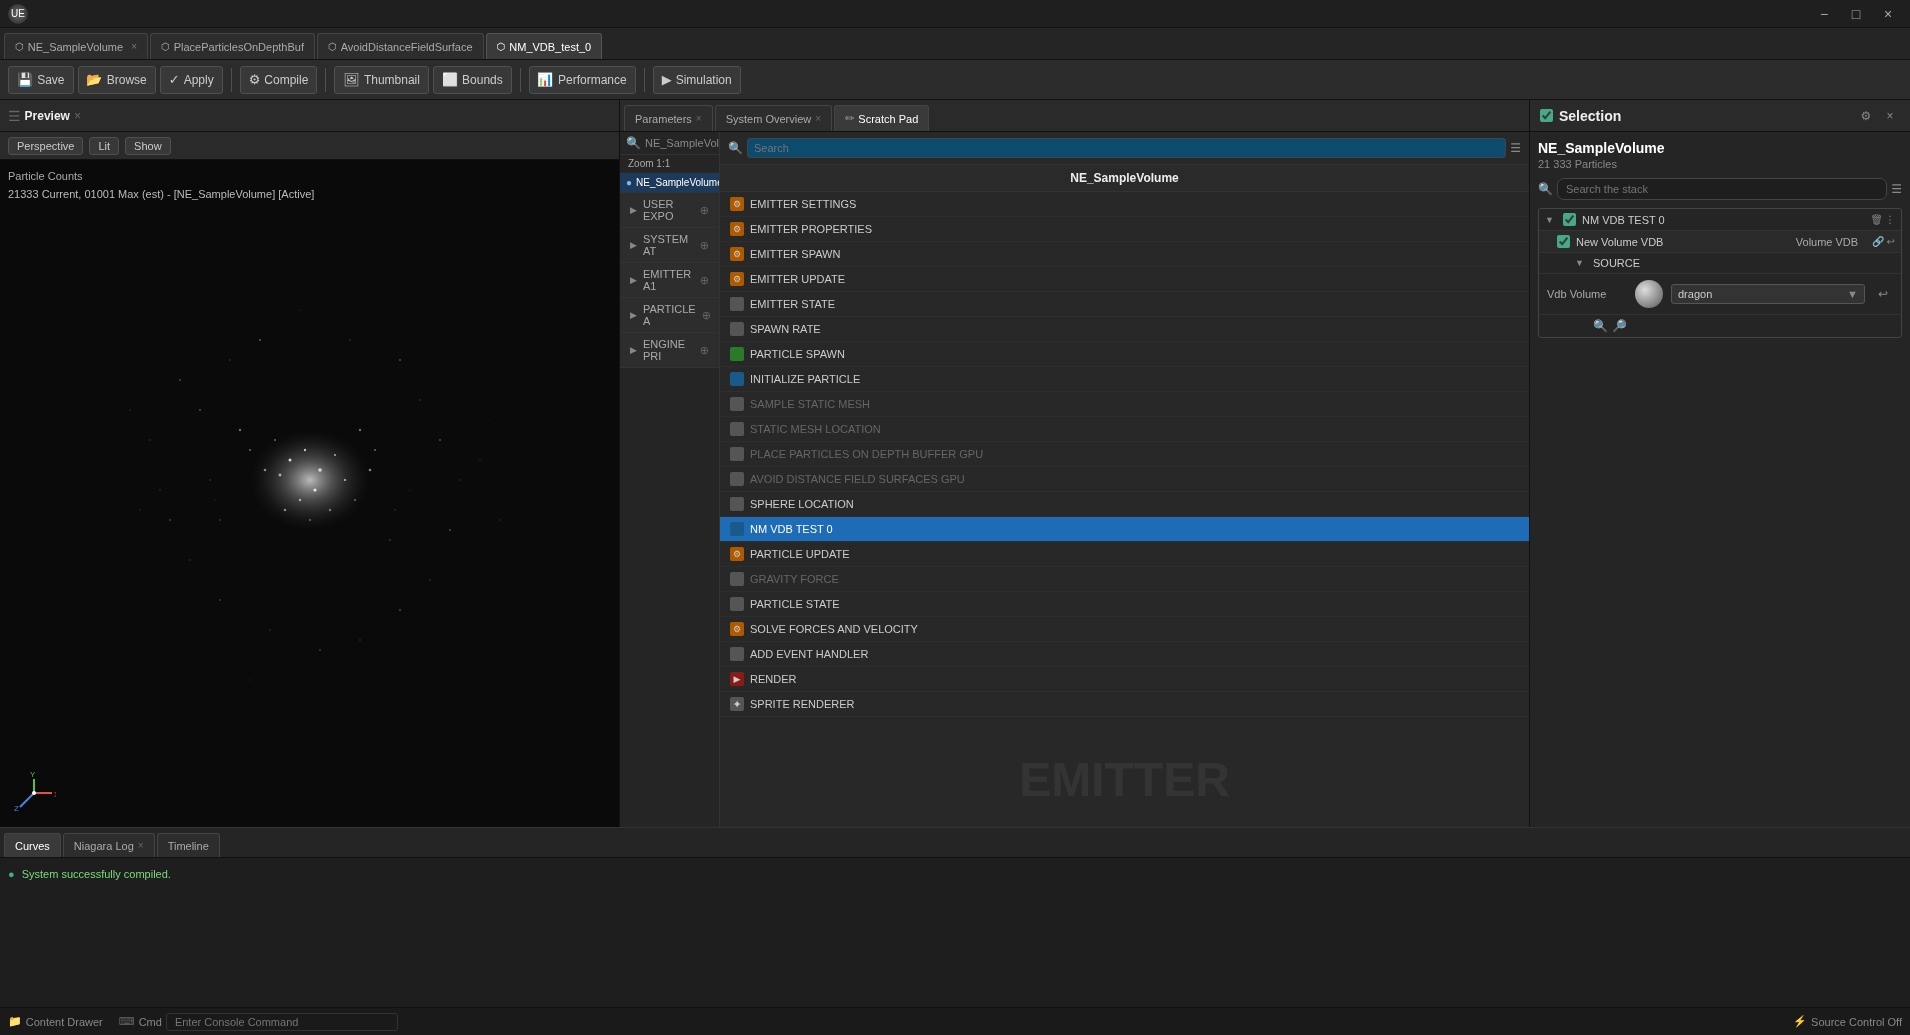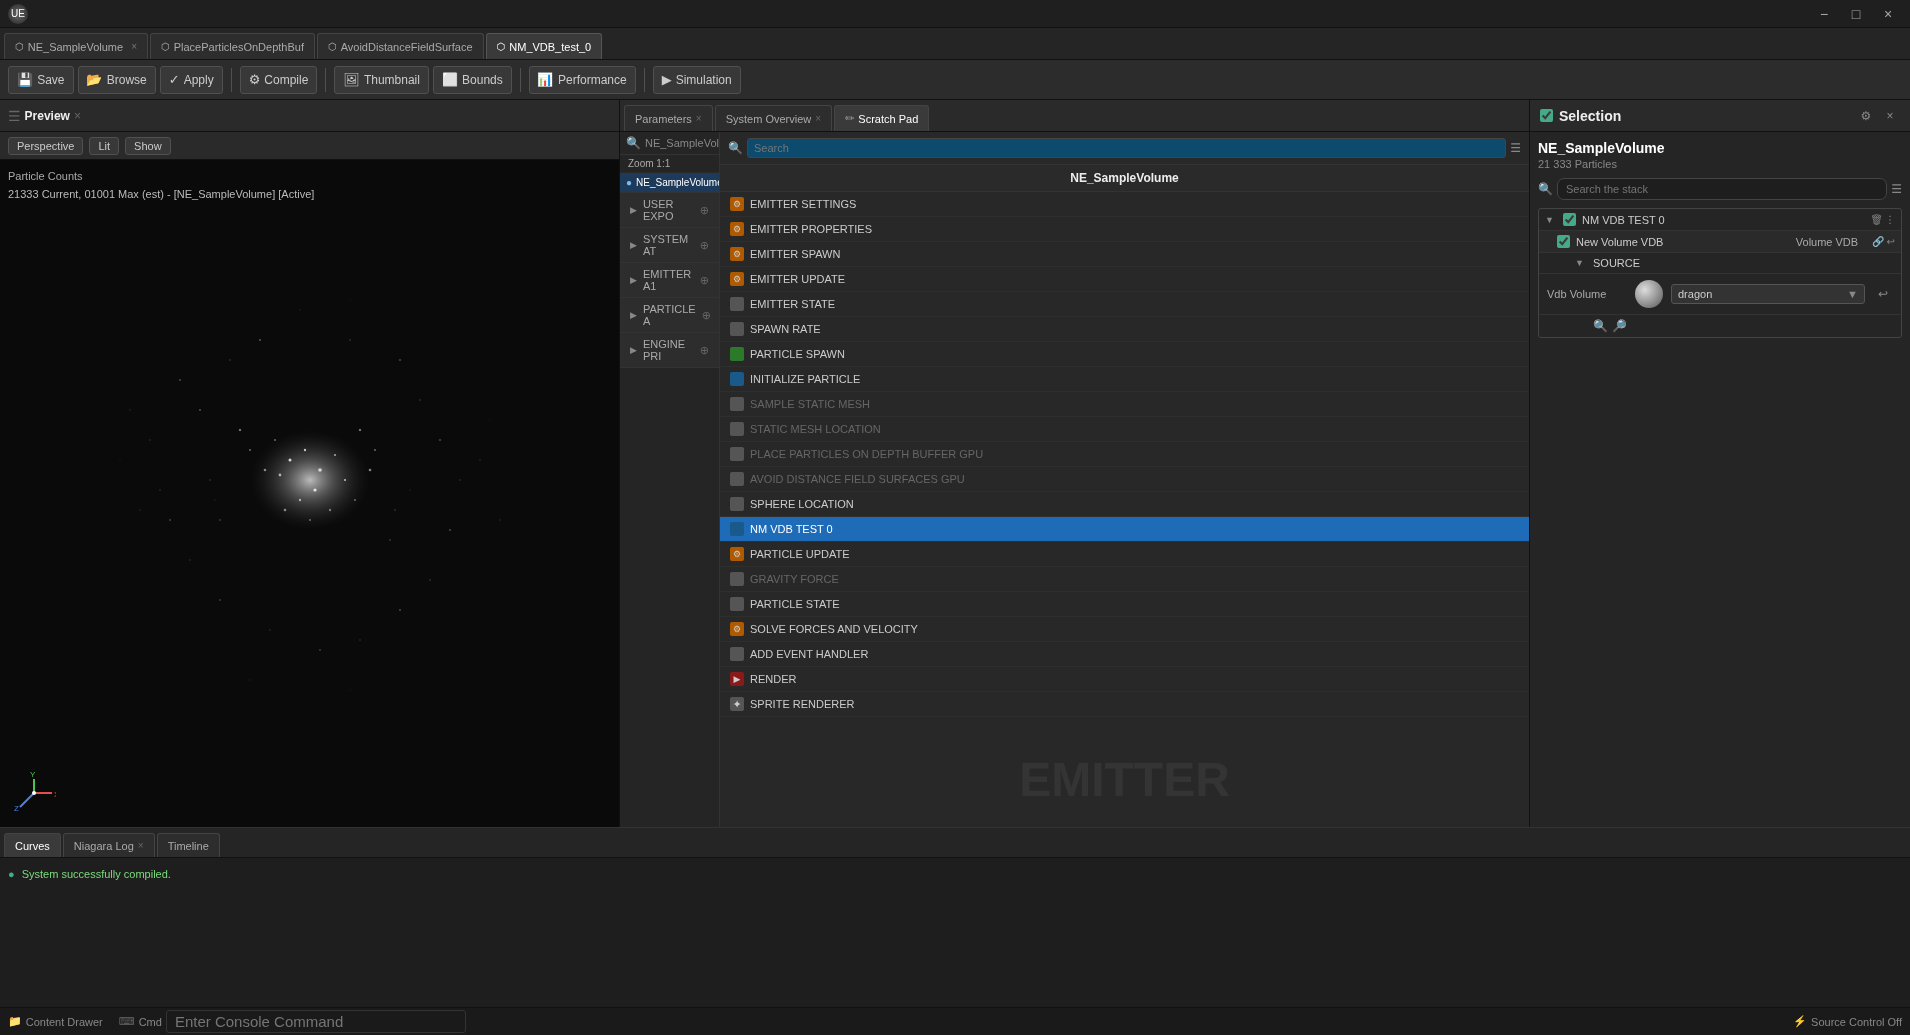--- a/index.html
+++ b/index.html
@@ -323,21 +323,21 @@
       padding: 0 8px;
       border-top: 1px solid #111;
       font-size: 11px;
       color: #888;
     }
     .status-left { display: flex; align-items: center; gap: 8px; }
     .status-right { display: flex; align-items: center; gap: 8px; }
     .console-input {
       background: #1a1a1a; border: 1px solid #333;
       color: #ccc; padding: 2px 8px; border-radius: 3px;
-      font-size: 15px; width: 300px;
+      font-size: 11px; width: 232px;
     }
 
     
     .particle-svg {
       width: 100%; height: 100%;
     }
   </style>
 </head>
 <body>
 

